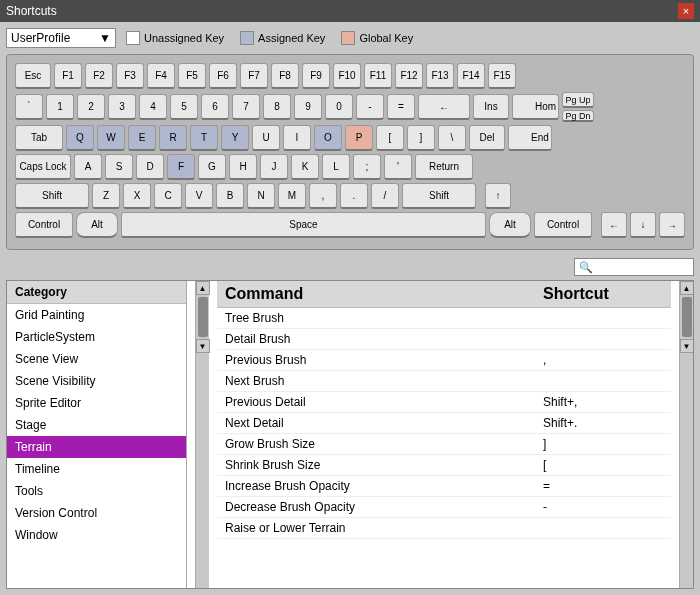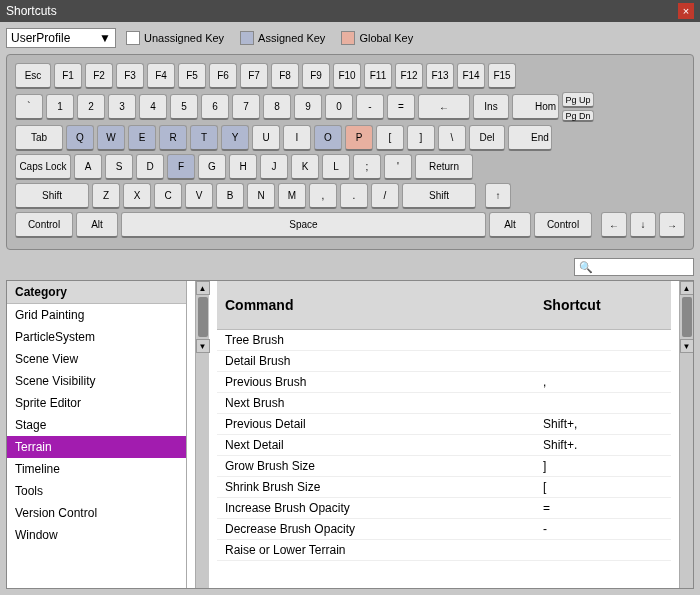--- a/index.html
+++ b/index.html
@@ -106,21 +106,21 @@
       cursor: pointer;
       min-width: 28px;
       height: 26px;
       padding: 0 2px;
       white-space: nowrap;
     }
     .key.caps-lock { min-width: 56px; }
     .key.shift-left { min-width: 74px; }
     .key.shift-right { min-width: 74px; }
     .key.control { min-width: 58px; }
-    .key.alt { min-width: 42px; }
+    .key.alt { min-width: 42px; border-radius: 8px; }
     .key.space { flex: 1; min-width: 180px; }
     .key.tab { min-width: 48px; }
     .key.backspace { min-width: 52px; }
     .key.enter { min-width: 58px; }
     .key.del { min-width: 36px; }
     .key.ins { min-width: 36px; }
     .key.home { min-width: 36px; padding-left: 22px; }
     .key.pgup { min-width: 32px; height: 16px; font-size: 9px; }
     .key.pgdn { min-width: 32px; height: 12px; font-size: 9px; }
     .key.arrow { min-width: 26px; }
@@ -182,23 +182,23 @@
     .command-panel {
       flex: 1;
       overflow-y: auto;
       display: flex;
       flex-direction: column;
     }
     .command-header-row {
       display: flex;
       background: #d8d8d8;
       border-bottom: 1px solid #bbb;
-      padding: 16px 8px;
+      padding: 4px 8px;
       font-weight: bold;
-      font-size: 14px;
+      font-size: 16px;
       flex-shrink: 0;
     }
     .command-col { flex: 1; }
     .shortcut-col { width: 120px; }
     .command-row {
       display: flex;
       padding: 3px 8px;
       border-bottom: 1px solid #eee;
       font-size: 12px;
       cursor: default;

